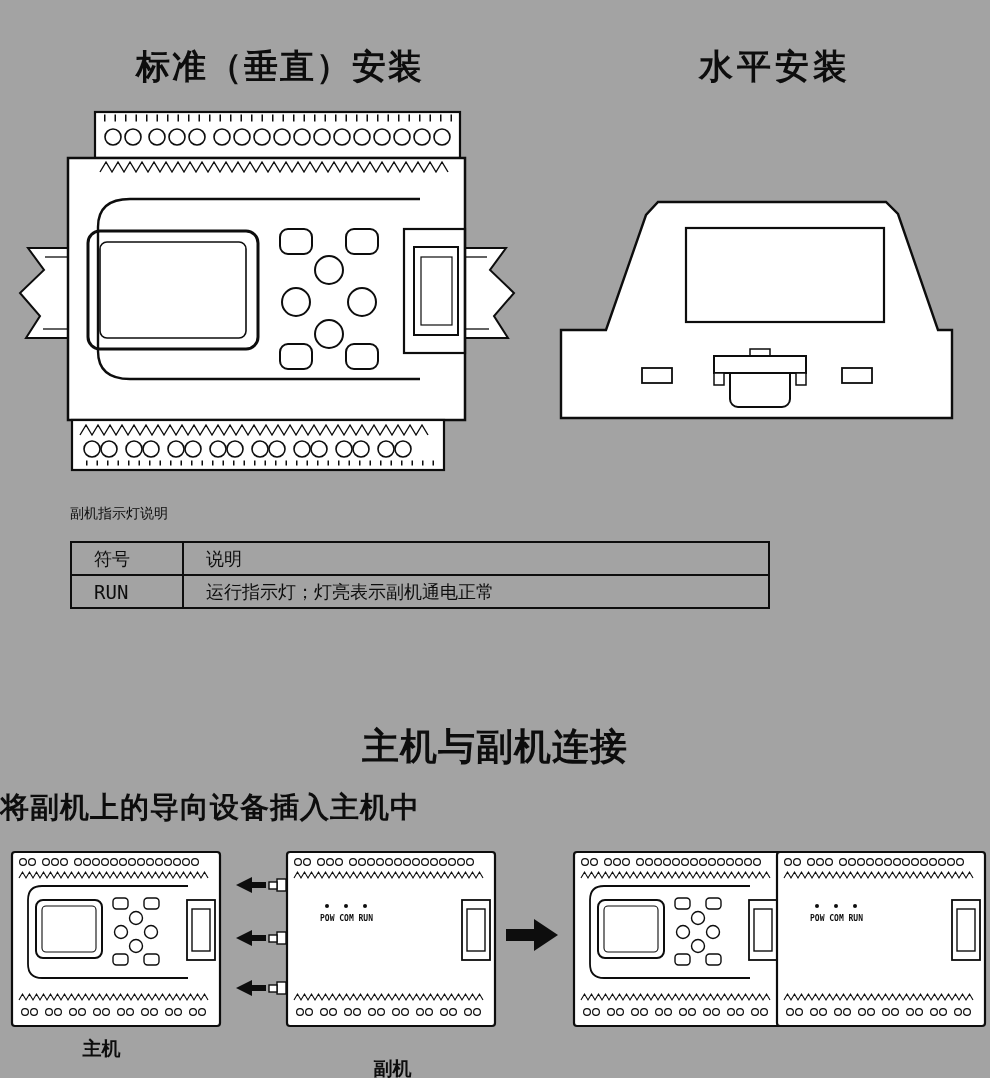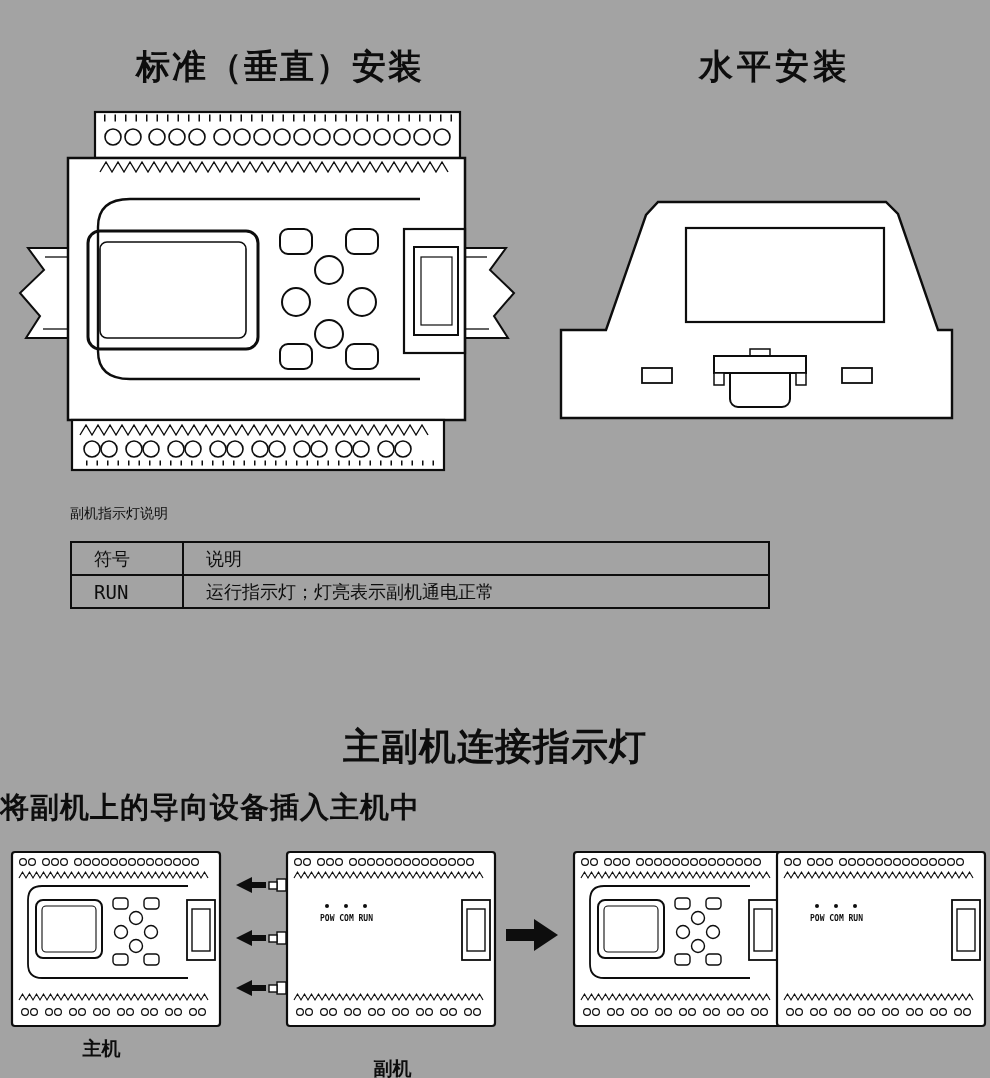--- a/index.html
+++ b/index.html
@@ -272,21 +272,21 @@
       </tr>
     </thead>
     <tbody>
       <tr>
         <td class="sym">RUN</td>
         <td>运行指示灯；灯亮表示副机通电正常</td>
       </tr>
     </tbody>
   </table>
 
-  <div class="conn-title">主副机连接指示灯</div>
+  <div class="conn-title">主机与副机连接</div>
   <div class="conn-subtitle">将副机上的导向设备插入主机中</div>
 
   <svg id="diagram-connection" class="diagram" width="990" height="195" viewBox="0 0 990 195">
     <use href="#unitM" xlink:href="#unitM" x="10" y="8" width="215" height="182"></use>
 
     <g fill="#0d0d0d" stroke="none">
       <path d="M266 42 H252 V37 L236 45 L252 53 V48 H266 Z"></path>
       <path d="M266 95 H252 V90 L236 98 L252 106 V101 H266 Z"></path>
       <path d="M266 145 H252 V140 L236 148 L252 156 V151 H266 Z"></path>
     </g>

